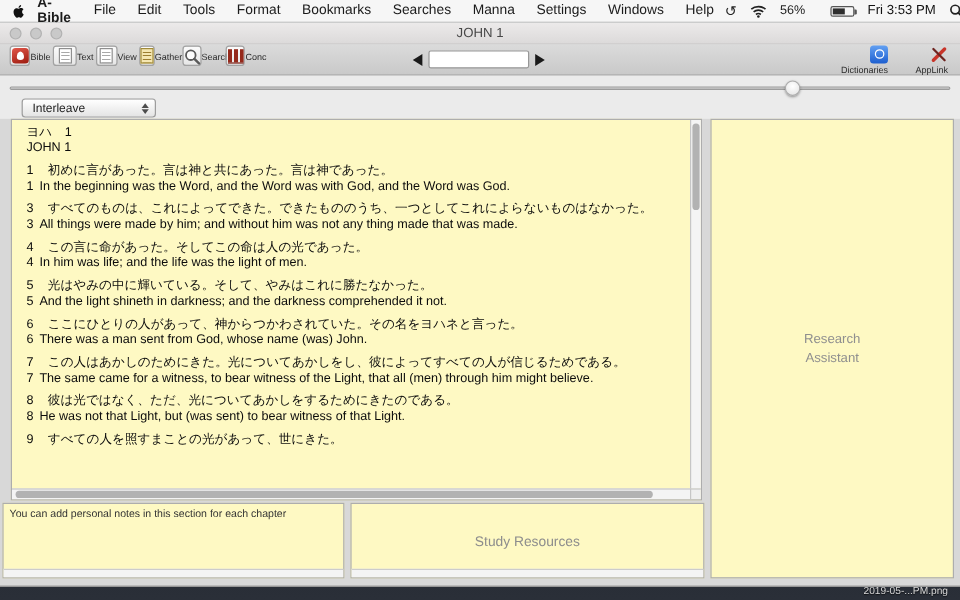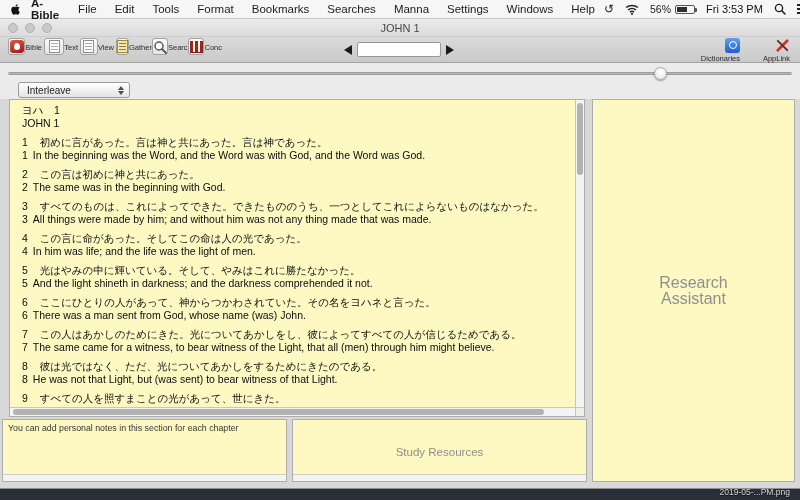--- a/index.html
+++ b/index.html
@@ -11,21 +11,21 @@
   .desktop { position:absolute; inset:0; background:linear-gradient(180deg,#14171d 0%,#1c2027 55%,#2a2f38 100%); }
   .wallpaper-filename { position:absolute; right:10px; bottom:3px; font-size:8.5px; color:#d8d8d8; text-shadow:0 1px 1px rgba(0,0,0,.8); }
 
   
   .menubar { position:absolute; top:0; left:0; width:800px; height:19px; background:#f6f6f6; border-bottom:1px solid #c9c9c9; display:flex; align-items:center; padding:0 8px; font-size:11.5px; color:#1b1b1b; z-index:30; }
   .apple-menu { display:flex; align-items:center; padding:0 8px 0 2px; }
   .app-name { font-weight:bold; padding:0 10px 0 2px; }
   .menu-item { padding:0 9px; white-space:nowrap; }
   .status-area { margin-left:auto; display:flex; align-items:center; gap:11px; }
   .recent-icon { font-size:12px; line-height:1; color:#222; }
-  .battery-group { display:flex; align-items:center; gap:4px; }
+  .battery-group { display:flex; align-items:center; gap:21px; }
   .battery-pct { font-size:10.5px; color:#222; }
   .battery { width:20px; height:9px; border:1px solid #555; border-radius:2px; position:relative; }
   .battery i { position:absolute; left:1px; top:1px; bottom:1px; width:56%; background:#2e2e2e; }
   .battery::after { content:""; position:absolute; right:-3px; top:2px; width:2px; height:4px; background:#555; border-radius:0 1px 1px 0; }
   .menubar-clock { font-size:11px; color:#111; white-space:nowrap; }
   .nc-icon { width:12px; height:10px; border-top:2px solid #222; position:relative; }
   .nc-icon::before,.nc-icon::after { content:""; position:absolute; left:0; width:12px; height:2px; background:#222; }
   .nc-icon::before { top:2px; } .nc-icon::after { top:6px; }
 
   
@@ -76,21 +76,21 @@
   .vjp .vnum { margin-right:12px; }
   .ven .vnum { margin-right:5px; }
 
   .vscroll { position:absolute; top:0; right:0; bottom:9px; width:9px; background:#f4f4f4; border-left:1px solid #c6c6c6; }
   .vscroll-thumb { position:absolute; left:1px; top:3px; width:6px; height:72px; background:#b2b2b2; border-radius:3px; }
   .hscroll { position:absolute; left:0; right:9px; bottom:0; height:9px; background:#f4f4f4; border-top:1px solid #c6c6c6; }
   .hscroll-thumb { position:absolute; top:1px; left:3px; height:6px; width:94%; background:#b2b2b2; border-radius:3px; }
   .scroll-corner { position:absolute; right:0; bottom:0; width:9px; height:9px; background:#efefef; border-left:1px solid #c6c6c6; border-top:1px solid #c6c6c6; }
 
   .research-pane { left:592px; top:80px; width:203px; height:383px; }
-  .research-label { position:absolute; left:50%; top:50%; transform:translate(-50%,-50%); width:80px; text-align:center; font-size:16px; line-height:16px; color:#8f8f8f; }
+  .research-label { position:absolute; left:50%; top:50%; transform:translate(-50%,-50%); width:80px; text-align:center; font-size:11px; line-height:16px; color:#8f8f8f; }
 
   .notes-pane { left:2px; top:400px; width:285px; height:63px; }
   .notes-text { padding:3px 5px; font-size:8.8px; color:#333; line-height:11px; }
   .pane-hscroll { position:absolute; left:0; right:0; bottom:0; height:7px; background:#f4f4f4; border-top:1px solid #cccccc; }
 
   .study-pane { left:292px; top:400px; width:295px; height:63px; }
   .study-label { position:absolute; left:0; right:0; top:26px; text-align:center; font-size:11.5px; color:#8d8d8d; }
 </style>
 </head>
 <body>
@@ -233,24 +233,20 @@
         <div class="heading">
           <div>ヨハ　1</div>
           <div>JOHN 1</div>
         </div>
 
         <div class="verse">
           <div class="vline vjp"><span class="vnum">1</span><span>初めに言があった。言は神と共にあった。言は神であった。</span></div>
           <div class="vline ven"><span class="vnum">1</span><span>In the beginning was the Word, and the Word was with God, and the Word was God.</span></div>
         </div>
         <div class="verse">
-          <div class="vline vjp"><span class="vnum">2</span><span>この言は初めに神と共にあった。</span></div>
-          <div class="vline ven"><span class="vnum">2</span><span>The same was in the beginning with God.</span></div>
-        </div>
-        <div class="verse">
           <div class="vline vjp"><span class="vnum">3</span><span>すべてのものは、これによってできた。できたもののうち、一つとしてこれによらないものはなかった。</span></div>
           <div class="vline ven"><span class="vnum">3</span><span>All things were made by him; and without him was not any thing made that was made.</span></div>
         </div>
         <div class="verse">
           <div class="vline vjp"><span class="vnum">4</span><span>この言に命があった。そしてこの命は人の光であった。</span></div>
           <div class="vline ven"><span class="vnum">4</span><span>In him was life; and the life was the light of men.</span></div>
         </div>
         <div class="verse">
           <div class="vline vjp"><span class="vnum">5</span><span>光はやみの中に輝いている。そして、やみはこれに勝たなかった。</span></div>
           <div class="vline ven"><span class="vnum">5</span><span>And the light shineth in darkness; and the darkness comprehended it not.</span></div>

